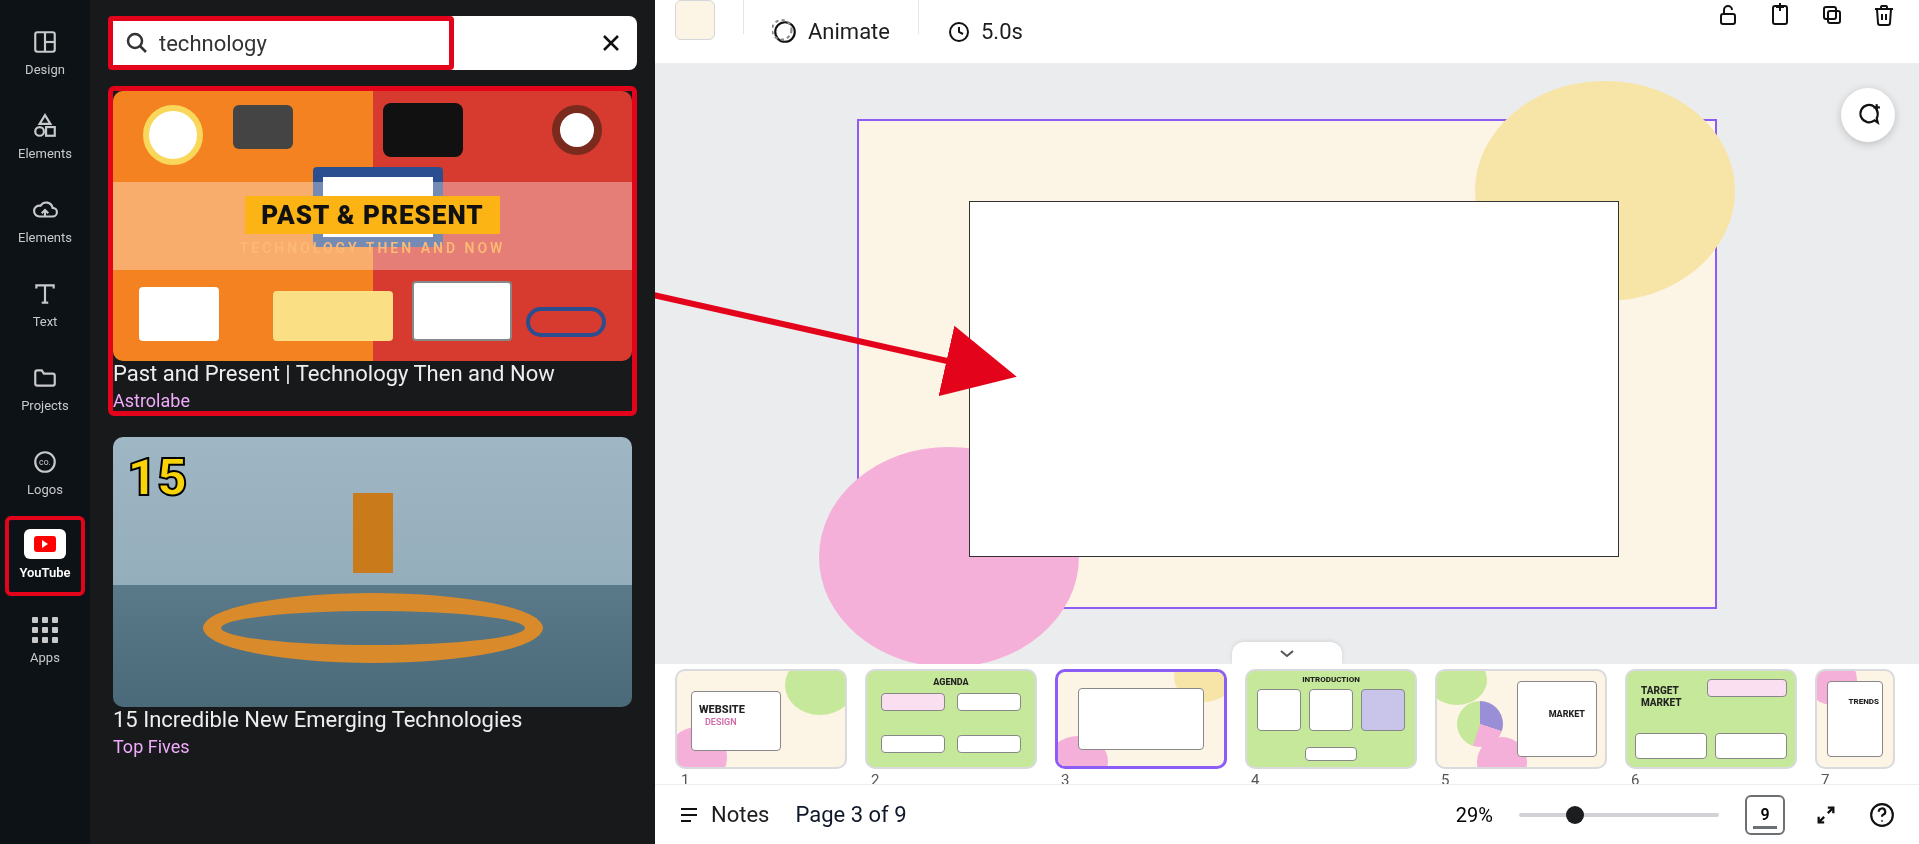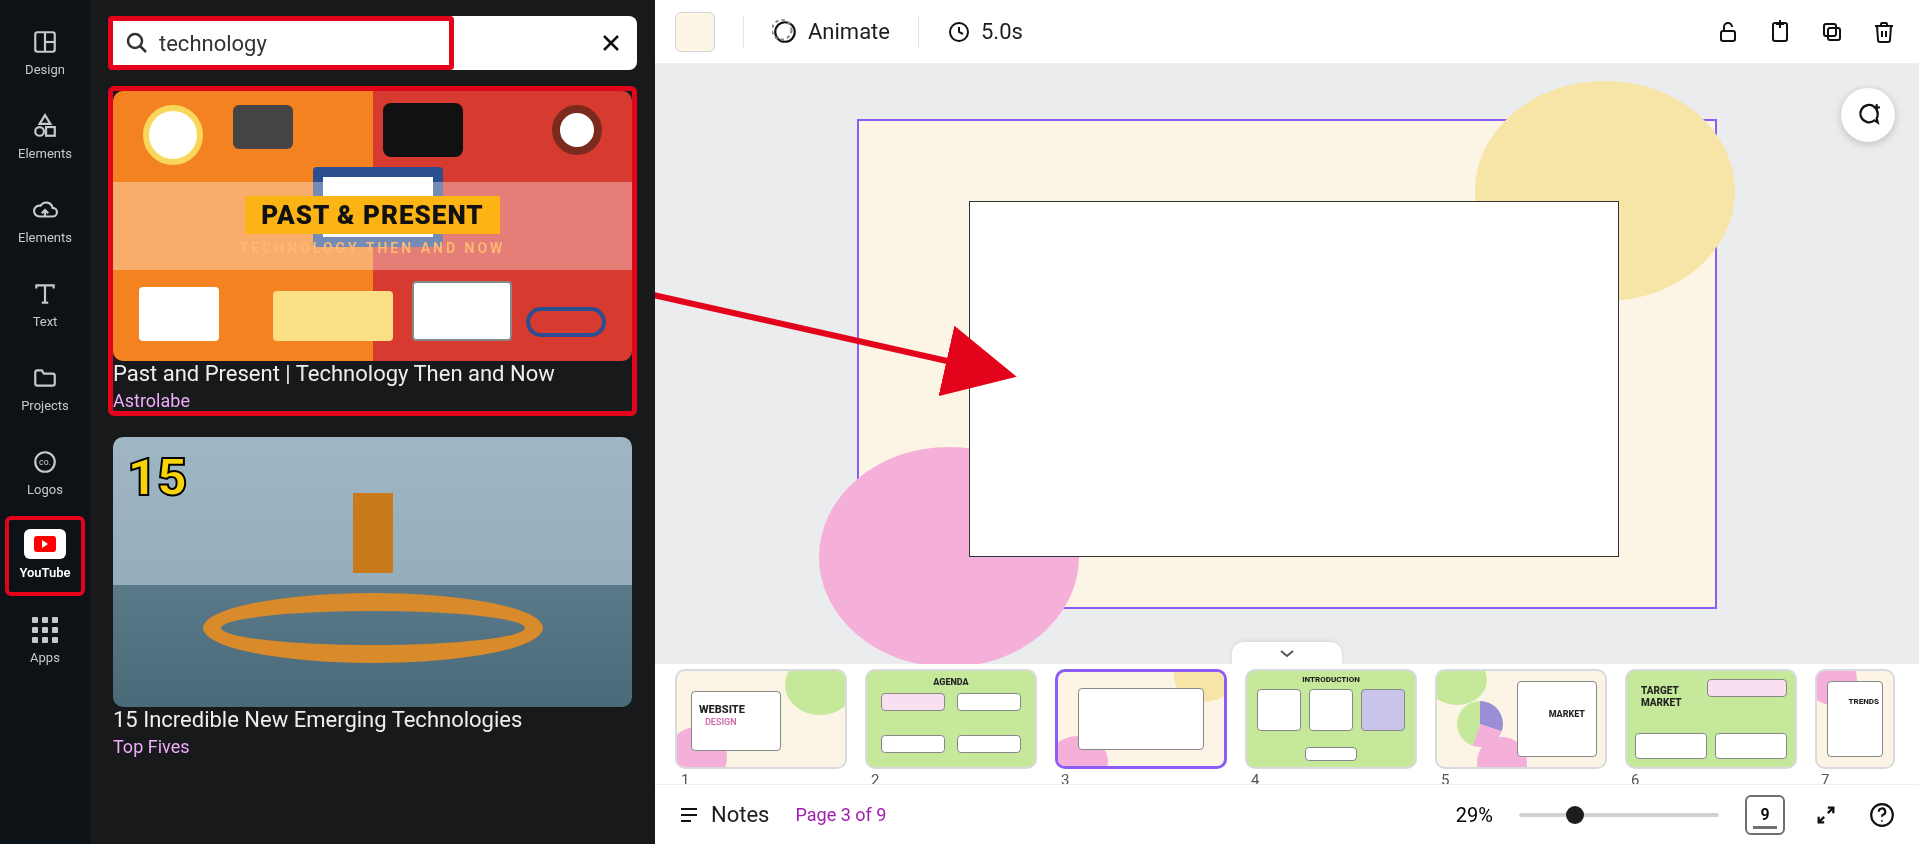--- a/index.html
+++ b/index.html
@@ -42,21 +42,21 @@
 .thumb2 { background: linear-gradient(#9fb6c4 0%, #95aebc 55%, #5a7a8a 55%, #4a6a7a 100%); position: relative; }
 .thumb2 .badge { position: absolute; top: 10px; left: 14px; font-size: 52px; font-weight: 900; color: #f8d308; -webkit-text-stroke: 2px #000; }
 .thumb2 .rig { position: absolute; left: 50%; top: 48%; transform: translate(-50%,-20%); width: 340px; height: 120px; }
 .thumb2 .ring { position: absolute; left: 0; right: 0; bottom: 0; height: 70px; border: 18px solid #d98a2a; border-radius: 50%; background: transparent; }
 .thumb2 .tower { position: absolute; left: 50%; top: -50px; transform: translateX(-50%); width: 40px; height: 80px; background: #c97a1a; }
 
 .panel-tab { position: absolute; right: -18px; top: 50%; transform: translateY(-50%); width: 18px; height: 110px; background: #18191b; border-radius: 0 12px 12px 0; display: flex; align-items: center; justify-content: center; color: #aaa; cursor: pointer; }
 
 
 .main { flex: 1; display: flex; flex-direction: column; background: #fff; }
-.toolbar { height: 64px; display: flex; align-items: center; padding: 0 20px; gap: 28px; border-bottom: 1px solid #eee; }
+.toolbar { height: 64px; display: flex; padding: 0 20px; gap: 28px; border-bottom: 1px solid #eee; }
 .color-swatch { width: 40px; height: 40px; background: #fcf4e4; border: 1px solid #d4d6d9; border-radius: 6px; cursor: pointer; }
 .tool-sep { width: 1px; height: 34px; background: #e3e5e7; }
 .tool-btn { display: flex; align-items: center; gap: 10px; font-size: 22px; color: #1b1d1f; cursor: pointer; }
 .tool-right { margin-left: auto; display: flex; gap: 22px; }
 .icon-btn { width: 30px; height: 30px; display: flex; align-items: center; justify-content: center; cursor: pointer; color: #1b1d1f; }
 
 .canvas-area { flex: 1; background: #ebecee; display: flex; align-items: center; justify-content: center; position: relative; overflow: hidden; }
 .page { width: 860px; height: 490px; background: #fcf4e4; border: 2px solid #8b5cf6; position: relative; }
 .page .blob-y { position: absolute; top: -40px; right: -20px; width: 260px; height: 220px; background: #f7e4a7; border-radius: 50%; }
 .page .blob-p { position: absolute; bottom: -60px; left: -40px; width: 260px; height: 220px; background: #f5b0d9; border-radius: 50%; }
@@ -383,21 +383,21 @@
 
   <div class="bottom">
     <div class="tool-btn">
       <svg width="24" height="24" viewBox="0 0 24 24" fill="none" stroke="#111" stroke-width="2">
           <line x1="4" y1="6" x2="20" y2="6"></line>
           <line x1="4" y1="12" x2="20" y2="12"></line>
           <line x1="4" y1="18" x2="14" y2="18"></line>
         </svg>
       <span>Notes</span>
     </div>
-    <div style="font-size:18px;color:#a21caf">Page 3 of 9</div>
+    <div style="font-size:22px;color:#0f172a">Page 3 of 9</div>
     <div class="spacer"></div>
     <div style="font-size:20px">29%</div>
     <div class="zoom-track">
         <div class="zoom-thumb" style="left:28%"></div>
       </div>
     <div class="page-count-box">
       <span>9</span>
       <div class="bar"></div>
     </div>
     <div class="icon-btn">

